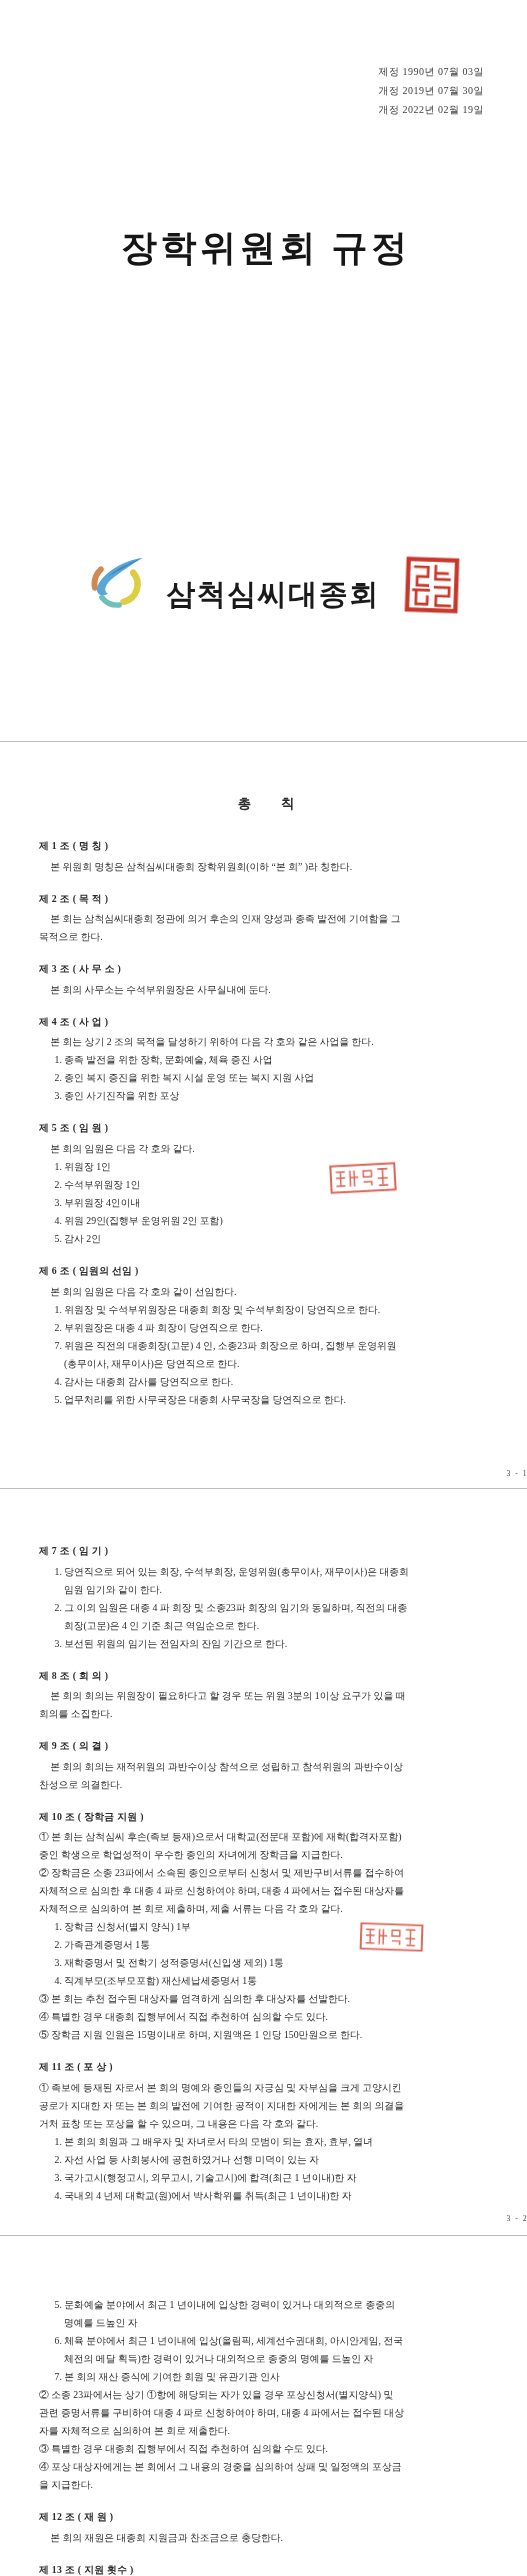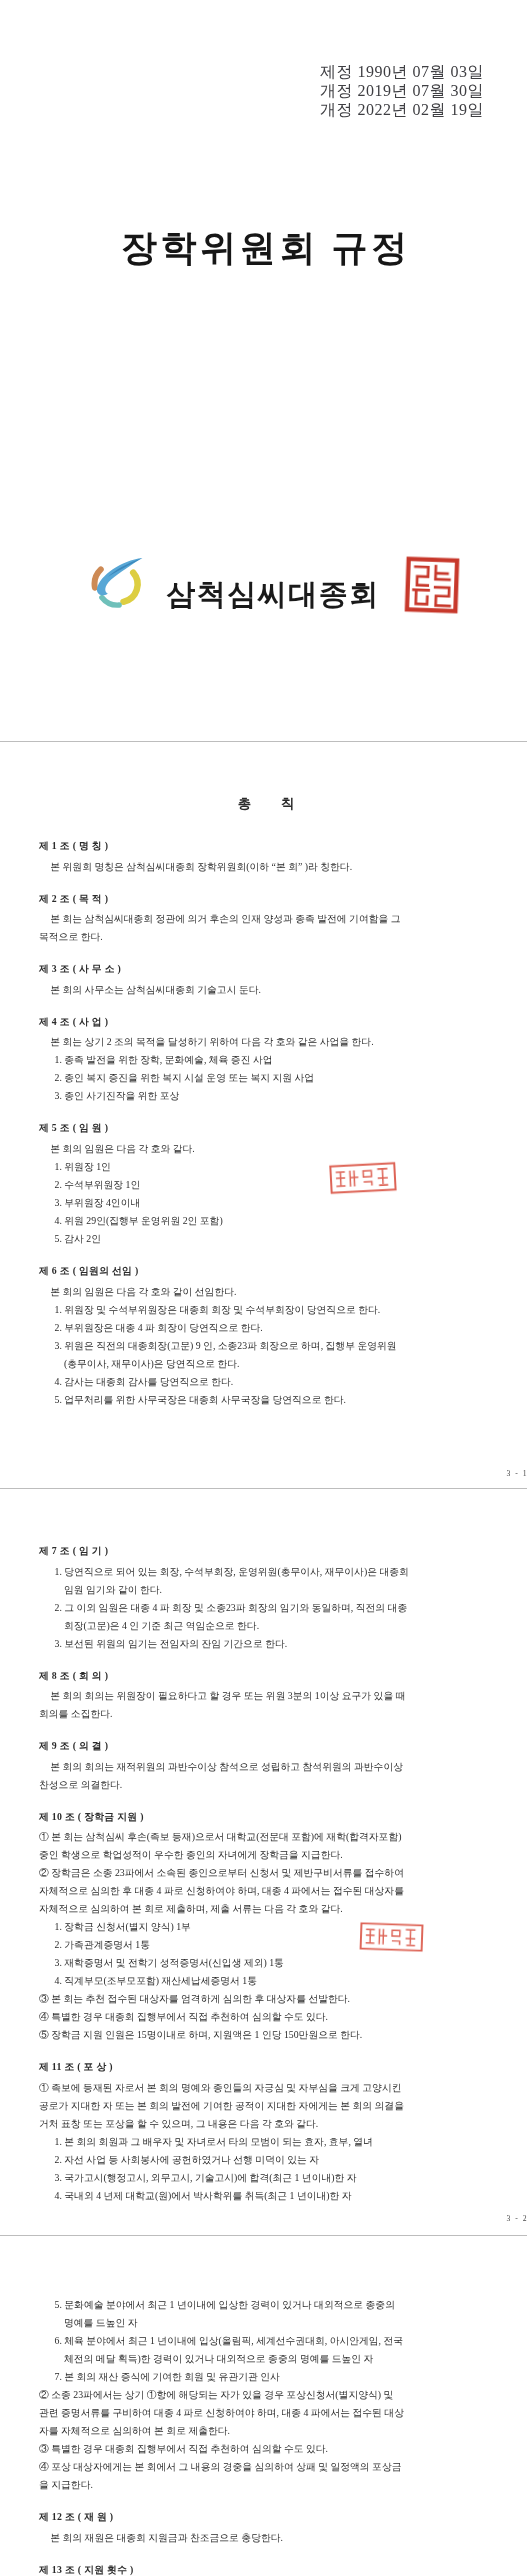--- a/index.html
+++ b/index.html
@@ -5,21 +5,21 @@
   html,body{margin:0;padding:0;background:#ffffff;}
   body{width:528px;font-family:"Liberation Serif","DejaVu Serif",serif;}
   .doc{width:528px;position:relative;background:#fff;}
   .page{position:relative;width:528px;background:#fff;box-sizing:border-box;overflow:hidden;}
   .pg-cover{height:741px;}
   .pg-1{height:747px;border-top:0.5px solid #bdbdbd;}
   .pg-2{height:747px;border-top:0.5px solid #bdbdbd;}
   .pg-3{height:751px;border-top:0.5px solid #bdbdbd;}
   
   .revisions{position:absolute;top:62px;right:44px;text-align:right;}
-  .revisions p{margin:0;font-size:16px;line-height:19px;color:#3e3e42;letter-spacing:0.5px;}
+  .revisions p{margin:0;font-size:10px;line-height:19px;color:#3e3e42;letter-spacing:0.5px;}
   .doc-title{position:absolute;top:208px;left:105px;margin:16px;font-size:36px;font-weight:bold;
              letter-spacing:3.6px;color:#161616;white-space:nowrap;}
   .brand{position:absolute;top:555px;left:90px;display:flex;align-items:flex-end;gap:17px;}
   .org-name{font-size:29px;font-weight:bold;letter-spacing:1.5px;color:#1a1a1a;margin-left:5.2px;white-space:nowrap;}
   .cover-seal{margin-left:8.2px;transform:rotate(2deg);filter:blur(0.2px);opacity:.92;}
   
   .content{padding:0 34px 0 39px;}
   .content p{margin:0;font-size:9.8px;line-height:18px;color:#2b2b2b;}
   .t{font-size:10.6px;font-weight:bold;margin-top:14px !important;margin-bottom:2.6px !important;
      letter-spacing:0.3px;color:#1e1e1e;}
@@ -83,41 +83,41 @@
       <p class="chapter">총　　칙</p>
 
       <p class="t">제 1 조 ( 명 칭 )</p>
       <p class="b">본 위원회 명칭은 삼척심씨대종회 장학위원회(이하 “본 회” )라 칭한다.</p>
 
       <p class="t">제 2 조 ( 목 적 )</p>
       <p class="b">본 회는 삼척심씨대종회 정관에 의거 후손의 인재 양성과 종족 발전에 기여함을 그</p>
       <p class="b0">목적으로 한다.</p>
 
       <p class="t">제 3 조 ( 사 무 소 )</p>
-      <p class="b">본 회의 사무소는 삼척심씨대종회 기술고시 둔다.</p>
+      <p class="b">본 회의 사무소는 수석부위원장은 사무실내에 둔다.</p>
 
       <p class="t">제 4 조 ( 사 업 )</p>
       <p class="b">본 회는 상기 2 조의 목적을 달성하기 위하여 다음 각 호와 같은 사업을 한다.</p>
       <p class="i">1. 종족 발전을 위한 장학, 문화예술, 체육 증진 사업</p>
       <p class="i">2. 종인 복지 증진을 위한 복지 시설 운영 또는 복지 지원 사업</p>
       <p class="i">3. 종인 사기진작을 위한 포상</p>
 
       <p class="t">제 5 조 ( 임 원 )</p>
       <p class="b">본 회의 임원은 다음 각 호와 같다.</p>
       <p class="i">1. 위원장 1인</p>
       <p class="i">2. 수석부위원장 1인</p>
       <p class="i">3. 부위원장 4인이내</p>
       <p class="i">4. 위원 29인(집행부 운영위원 2인 포함)</p>
       <p class="i">5. 감사 2인</p>
 
       <p class="t">제 6 조 ( 임원의 선임 )</p>
       <p class="b">본 회의 임원은 다음 각 호와 같이 선임한다.</p>
       <p class="i">1. 위원장 및 수석부위원장은 대종회 회장 및 수석부회장이 당연직으로 한다.</p>
       <p class="i">2. 부위원장은 대종 4 파 회장이 당연직으로 한다.</p>
-      <p class="i">3. 위원은 직전의 대종회장(고문)  9 인, 소종23파 회장으로 하며, 집행부 운영위원</p>
+      <p class="i">7. 위원은 직전의 대종회장(고문)  4 인, 소종23파 회장으로 하며, 집행부 운영위원</p>
       <p class="ic">(총무이사, 재무이사)은 당연직으로 한다.</p>
       <p class="i">4. 감사는 대종회 감사를 당연직으로 한다.</p>
       <p class="i">5. 업무처리를 위한 사무국장은 대종회 사무국장을 당연직으로 한다.</p>
     </div>
 
     <span class="stamp stamp-p1">
       <svg width="66" height="30" viewBox="0 0 130 56">
         <g fill="none" stroke="#d84a3a">
           <rect x="2" y="2" width="126" height="52" stroke-width="4"></rect>
           <path d="M12 14 h18 M12 26 h18 M21 14 v28 M12 42 h18" stroke-width="3"></path>

